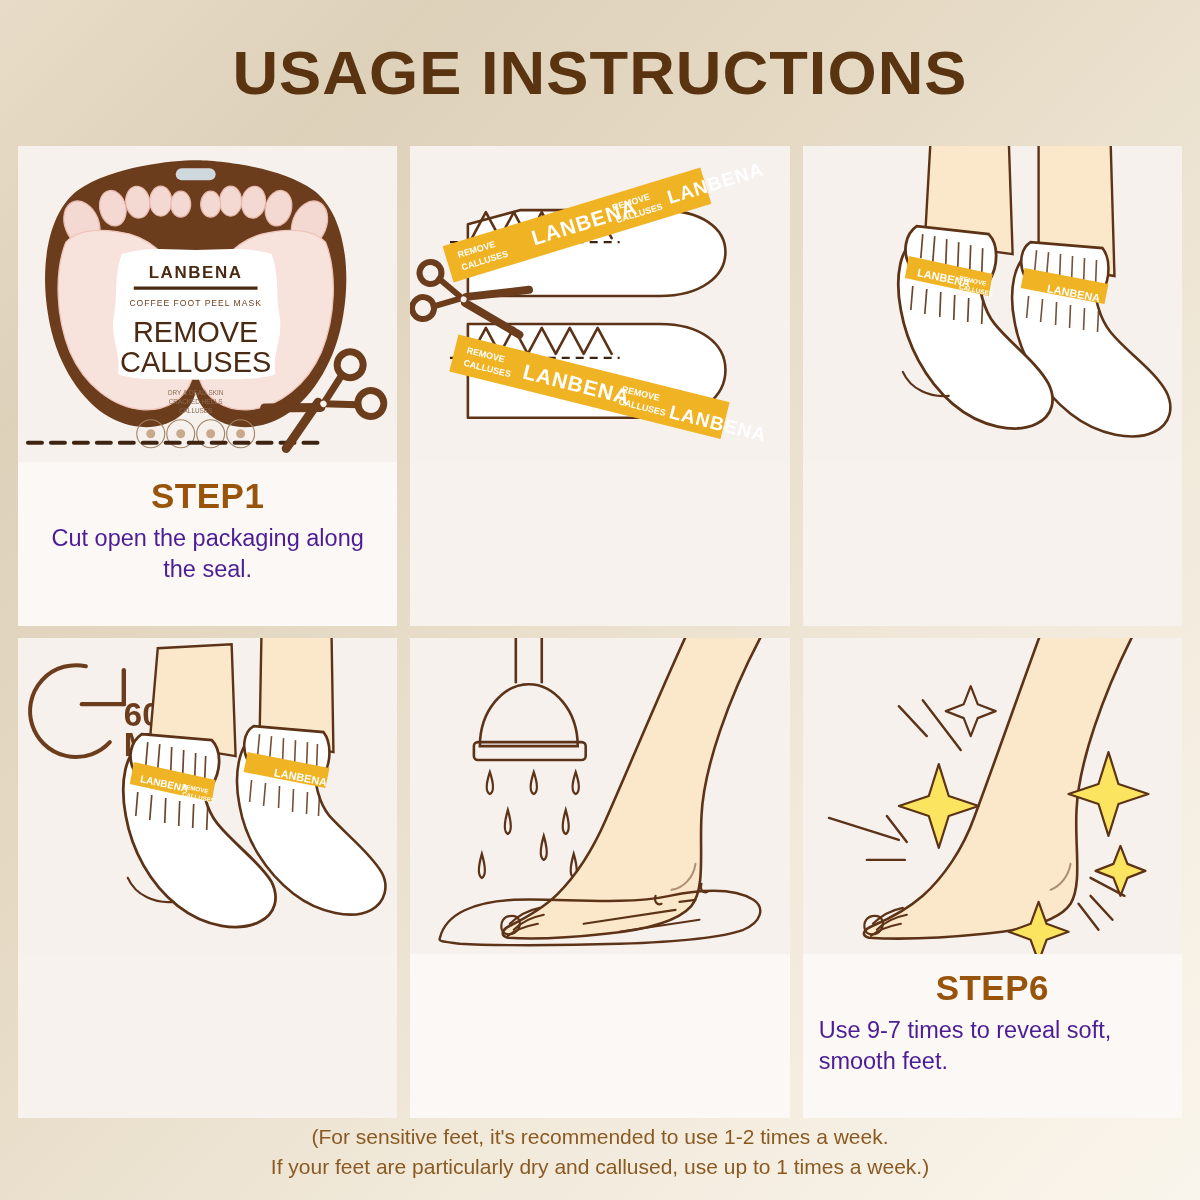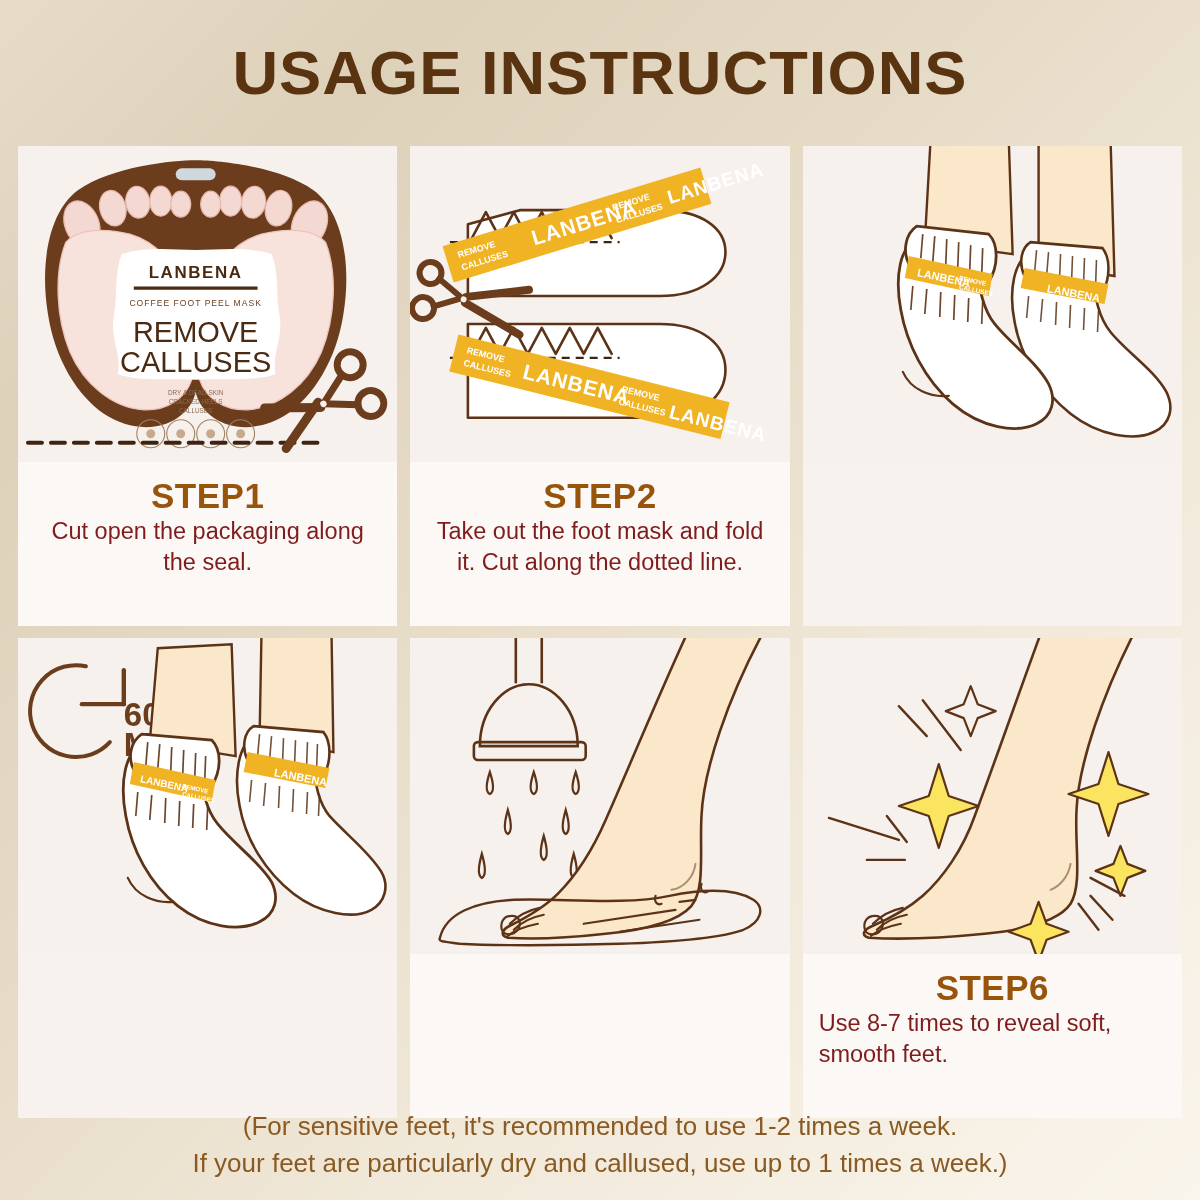--- a/index.html
+++ b/index.html
@@ -57,32 +57,33 @@
     text-align: center;
   }
   .step-title {
     font-size: 35px;
     font-weight: 700;
     color: #97540a;
     letter-spacing: .5px;
     line-height: 1.15;
   }
   .step-desc {
+    margin-top: 7px;
     font-size: 23.5px;
     line-height: 1.32;
-    color: #7f1d1d;
+    color: #4c1d95;
     font-weight: 400;
   }
   .caption.left .step-desc { text-align: left; }
 
   #footer-note {
     position: absolute;
     left: 0; right: 0; bottom: 18px;
     text-align: center;
-    font-size: 26px;
+    font-size: 21px;
     line-height: 1.42;
     color: #8a5a22;
   }
 
   .ln { fill: none; stroke: #5c3317; stroke-linecap: round; stroke-linejoin: round; }
 </style>
 </head>
 <body>
 
 <h1 id="page-title">USAGE INSTRUCTIONS</h1>
@@ -216,24 +217,20 @@
         <g transform="translate(52,152) rotate(12)">
           <path d="M4 -2 L64 -22" stroke="#6b3d1c" stroke-width="8" stroke-linecap="round" fill="none"></path>
           <path d="M4 4 L64 24" stroke="#6b3d1c" stroke-width="8" stroke-linecap="round" fill="none"></path>
           <path d="M0 0 L-26 -14" stroke="#6b3d1c" stroke-width="6" stroke-linecap="round" fill="none"></path>
           <path d="M0 0 L-26 14" stroke="#6b3d1c" stroke-width="6" stroke-linecap="round" fill="none"></path>
           <circle cx="-36" cy="-18" r="11" fill="none" stroke="#6b3d1c" stroke-width="6"></circle>
           <circle cx="-36" cy="18" r="11" fill="none" stroke="#6b3d1c" stroke-width="6"></circle>
           <circle cx="2" cy="1" r="3" fill="#f7f1ee"></circle>
         </g>
       </svg>
-    </div>
-    <div class="caption">
-      <div class="step-title">STEP2</div>
-      <div class="step-desc">Take out the foot mask and fold it. Cut along the dotted line.</div>
     </div>
   </div>
 
   <div class="card">
     <div class="art">
       <svg viewBox="0 0 380 316" preserveAspectRatio="xMidYMid meet">
 
         <path d="M236 -10 L236 118 L312 130 L308 -10 Z" fill="#fbe8cb" stroke="#5c3317" stroke-width="2.4"></path>
 
         <path d="M128 -10 L122 96 L210 108 L206 -10 Z" fill="#fbe8cb" stroke="#5c3317" stroke-width="2.4"></path>
@@ -459,21 +456,21 @@
           <path d="M84 178 L104 204"></path>
           <path d="M64 222 L102 222"></path>
           <path d="M288 240 L322 258"></path>
           <path d="M276 266 L296 292"></path>
           <path d="M288 258 L310 282"></path>
         </g>
       </svg>
     </div>
     <div class="caption left">
       <div class="step-title">STEP6</div>
-      <div class="step-desc">Use 8-7 times to reveal soft, smooth feet.</div>
+      <div class="step-desc">Use 9-7 times to reveal soft, smooth feet.</div>
     </div>
   </div>
 
 </div>
 
 <div id="footer-note">
   <div>(For sensitive feet, it's recommended to use 1-2 times a week.</div>
   <div>If your feet are particularly dry and callused, use up to 1 times a week.)</div>
 </div>
 

